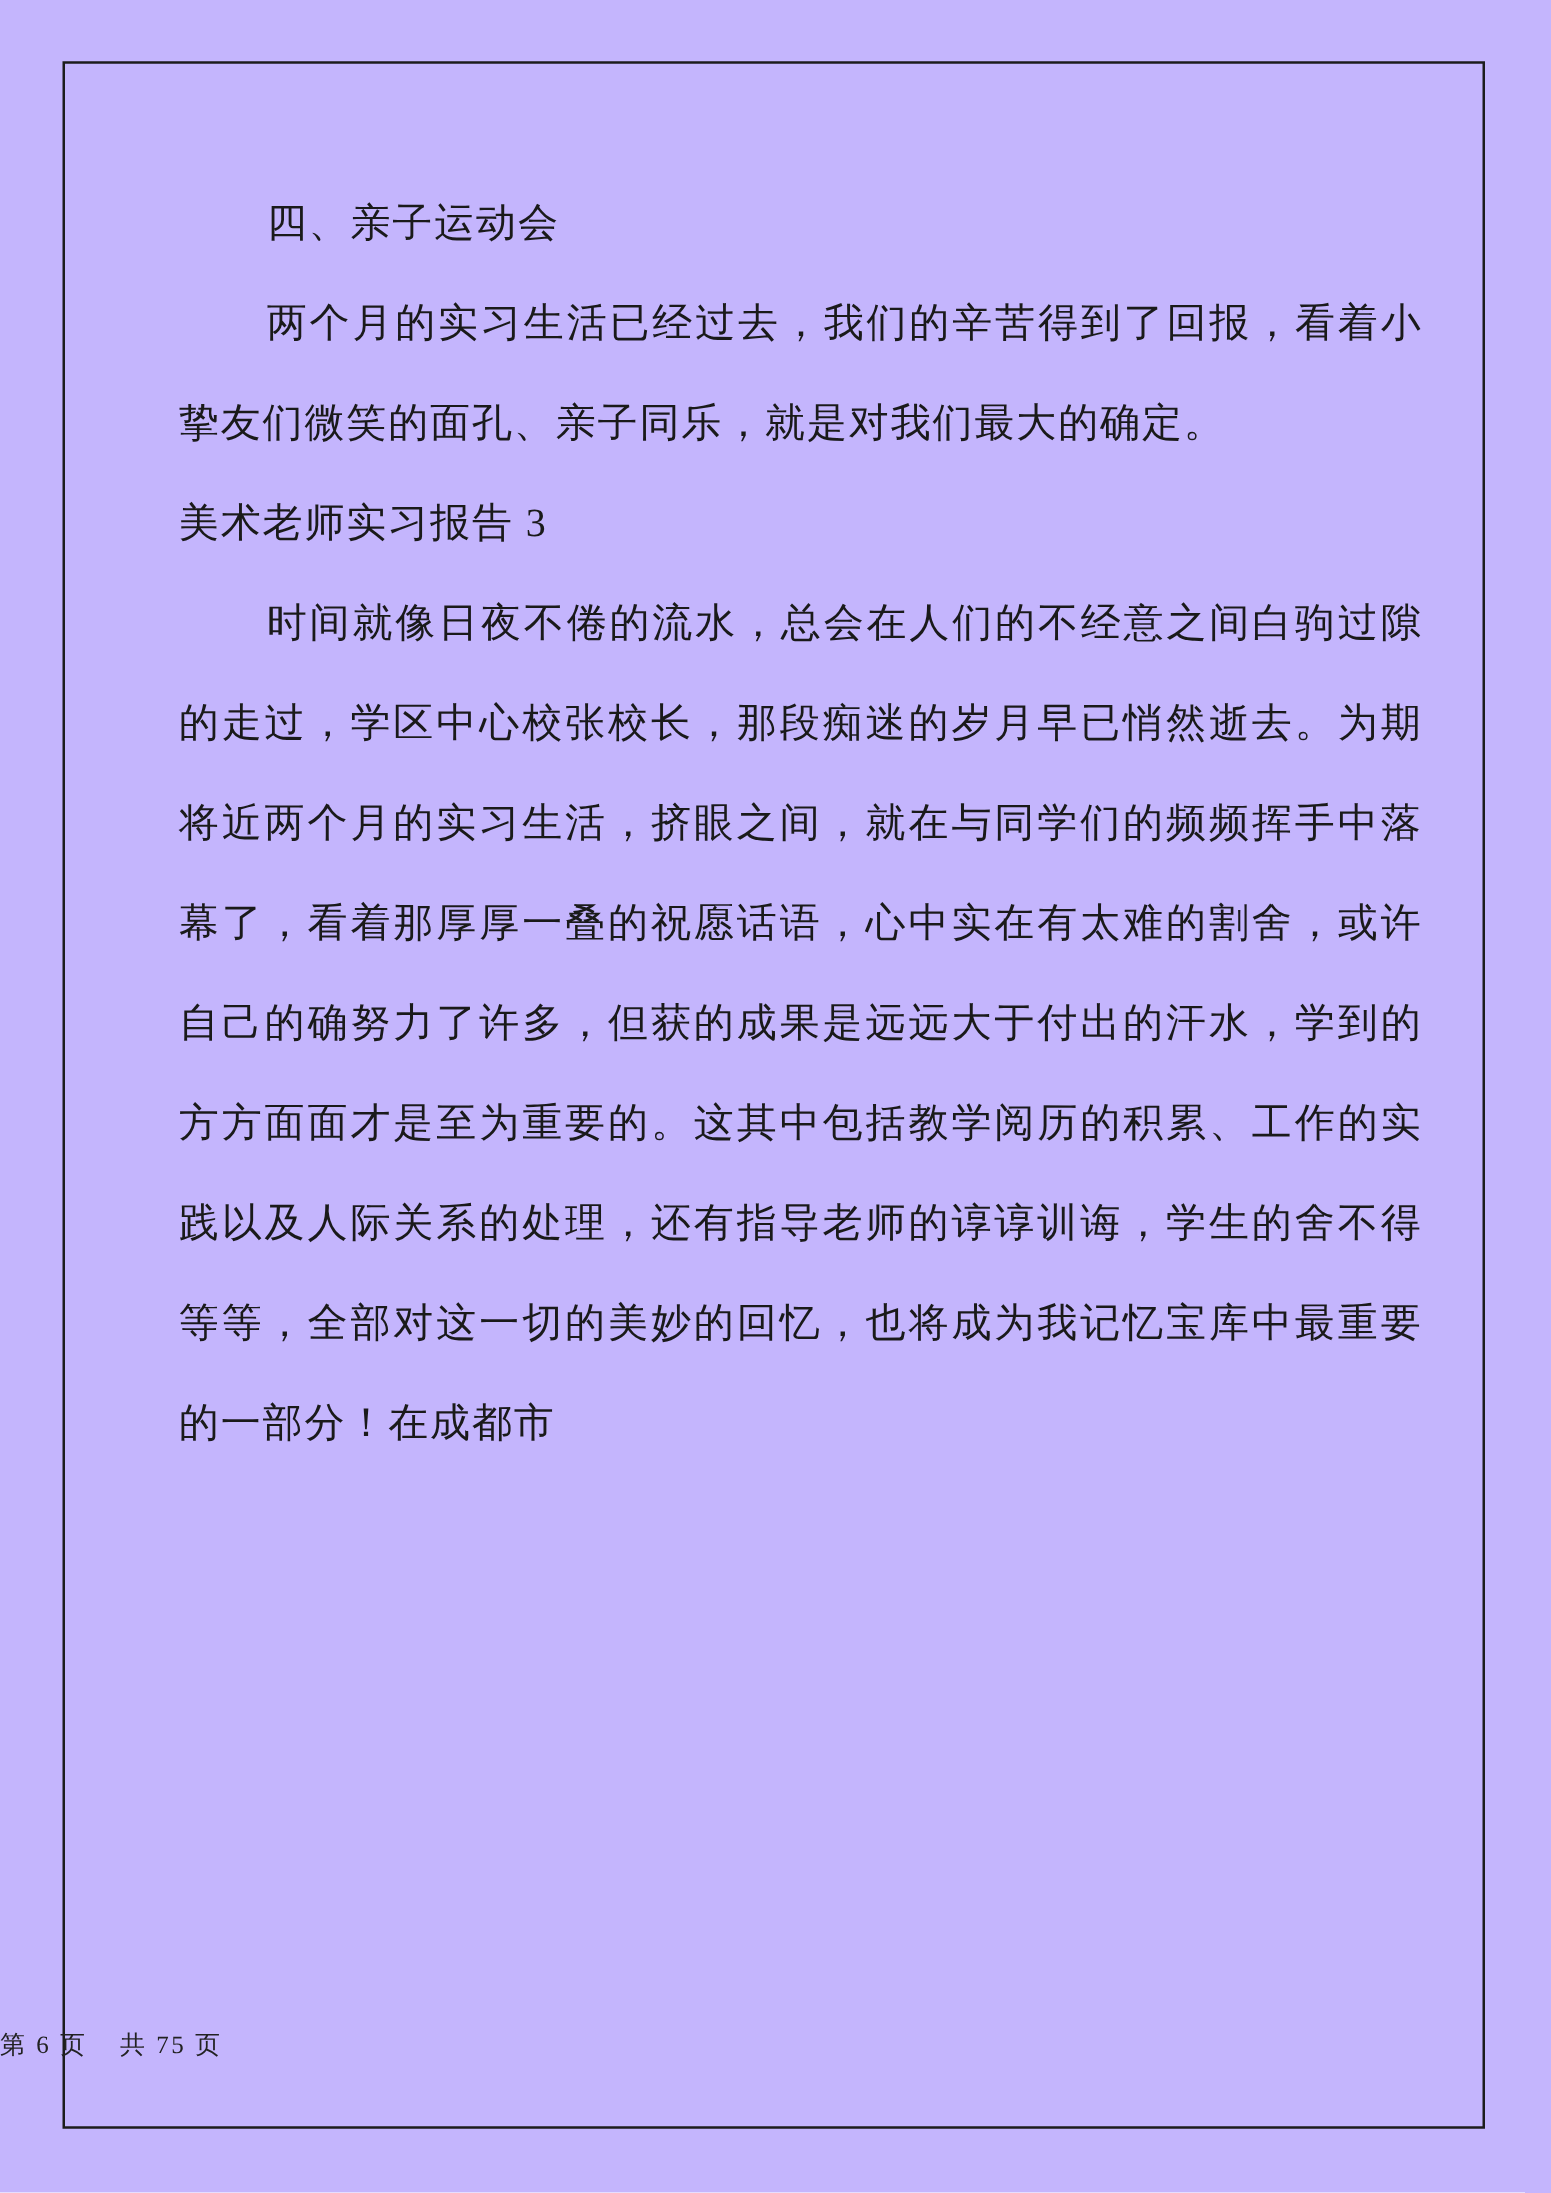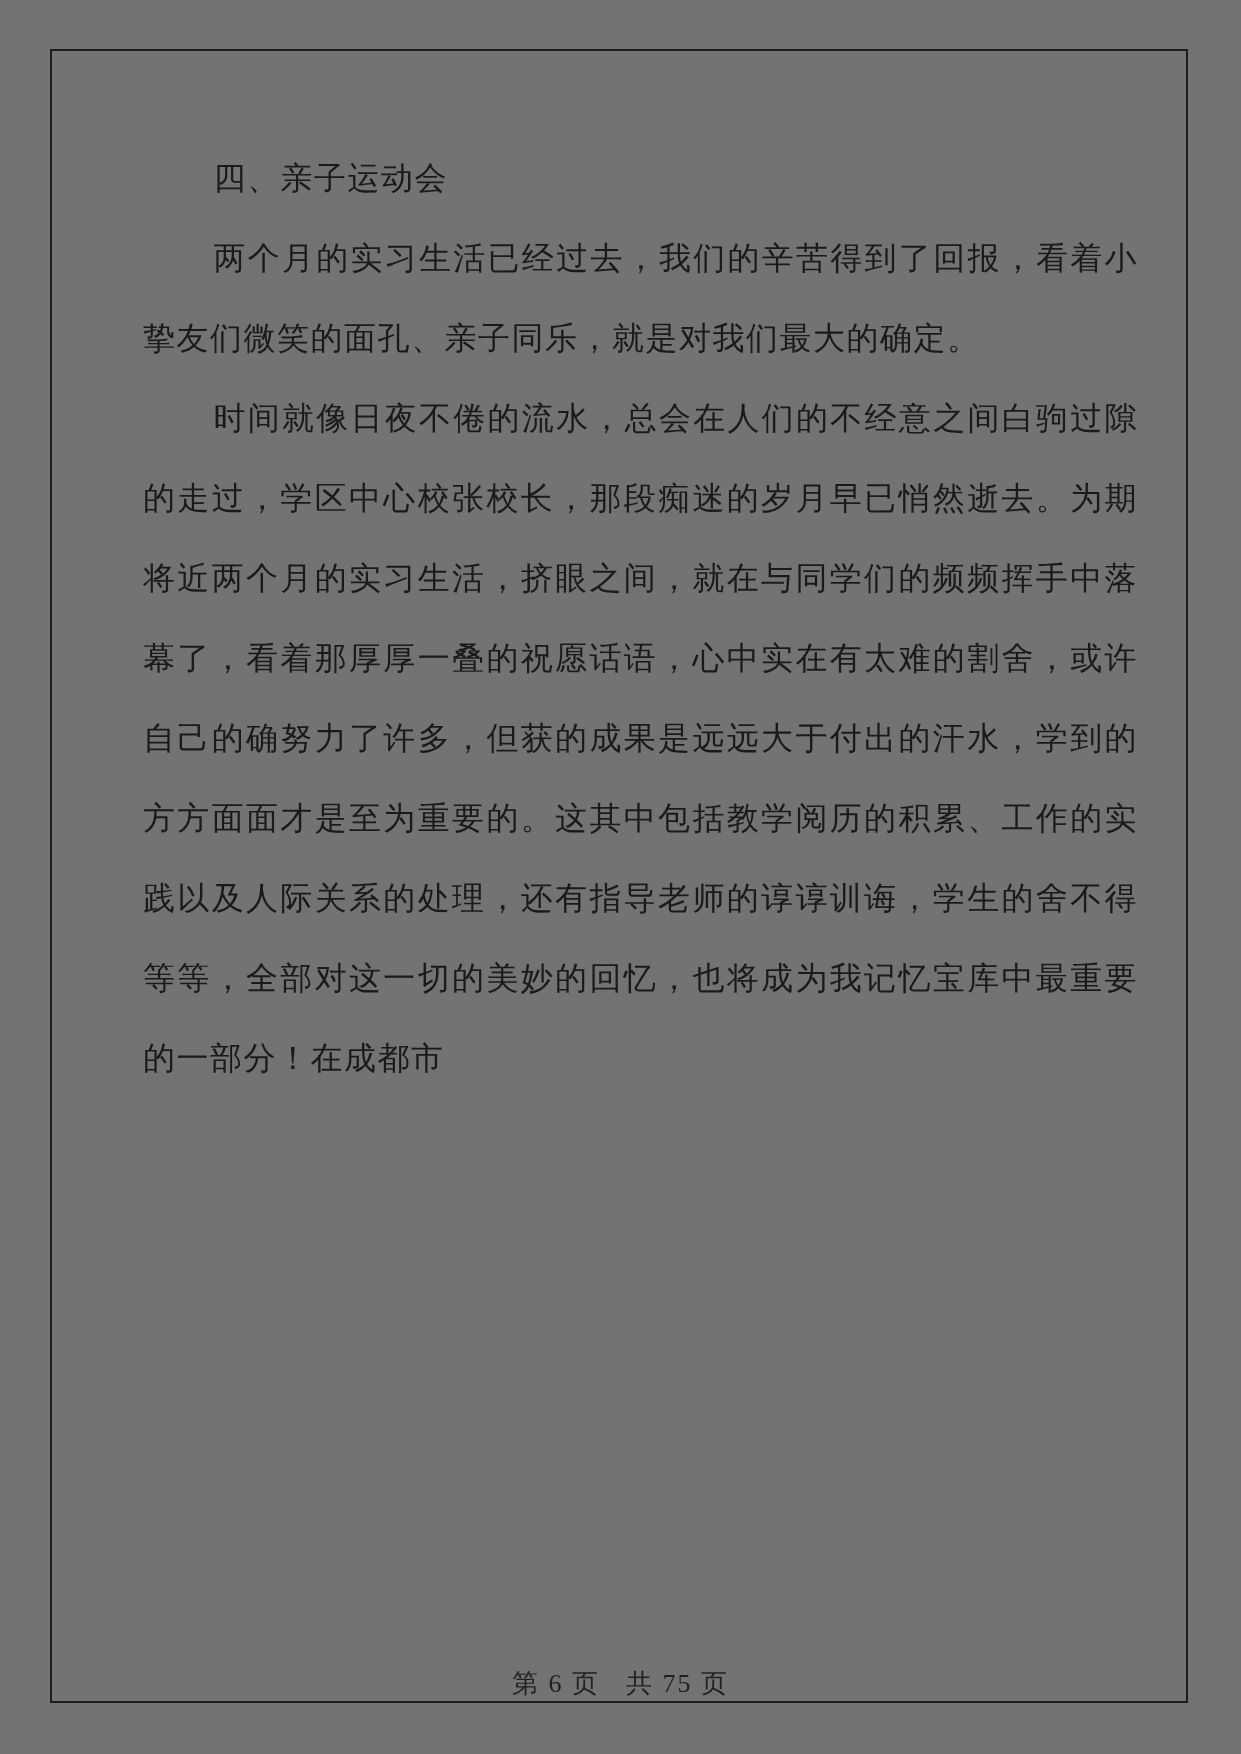--- a/index.html
+++ b/index.html
@@ -4,21 +4,21 @@
 <style>
   html, body {
     margin: 0;
     padding: 0;
     background: #ffffff;
   }
   .page {
     position: relative;
     width: 1241px;
     height: 1754px;
-    background: #737373;
+    background: #c4b5fd;
     overflow: hidden;
     font-family: "Liberation Serif", "DejaVu Serif", serif;
   }
   .border-frame {
     position: absolute;
     left: 50px;
     top: 49px;
     width: 1138px;
     height: 1654px;
     border: 2px solid #1c1c1c;
@@ -40,41 +40,41 @@
     margin: 0;
     text-indent: 2.2em;
   }
   .doc-body p.flush {
     text-indent: 0;
   }
   .footer {
     position: absolute;
     left: 0;
     right: 0;
-    top: 1666px;
-    text-align: center;
-    font-size: 26px;
+    top: 1622px;
+    font-size: 20px;
     color: #222222;
     letter-spacing: 2px;
   }
   .footer .gap {
     display: inline-block;
     width: 26px;
   }
 </style>
 </head>
 <body>
 
 <div class="page">
 
   <div class="border-frame"></div>
 
   <div class="doc-body">
     <p>四、亲子运动会</p>
     <p>两个月的实习生活已经过去，我们的辛苦得到了回报，看着小挚友们微笑的面孔、亲子同乐，就是对我们最大的确定。</p>
+    <p class="flush">美术老师实习报告 3</p>
     <p>时间就像日夜不倦的流水，总会在人们的不经意之间白驹过隙的走过，学区中心校张校长，那段痴迷的岁月早已悄然逝去。为期将近两个月的实习生活，挤眼之间，就在与同学们的频频挥手中落幕了，看着那厚厚一叠的祝愿话语，心中实在有太难的割舍，或许自己的确努力了许多，但获的成果是远远大于付出的汗水，学到的方方面面才是至为重要的。这其中包括教学阅历的积累、工作的实践以及人际关系的处理，还有指导老师的谆谆训诲，学生的舍不得等等，全部对这一切的美妙的回忆，也将成为我记忆宝库中最重要的一部分！在成都市</p>
   </div>
 
   <div class="footer">
     <span>第 6 页</span><span class="gap"></span><span>共 75 页</span>
   </div>
 
 </div>
 
 </body></html>

